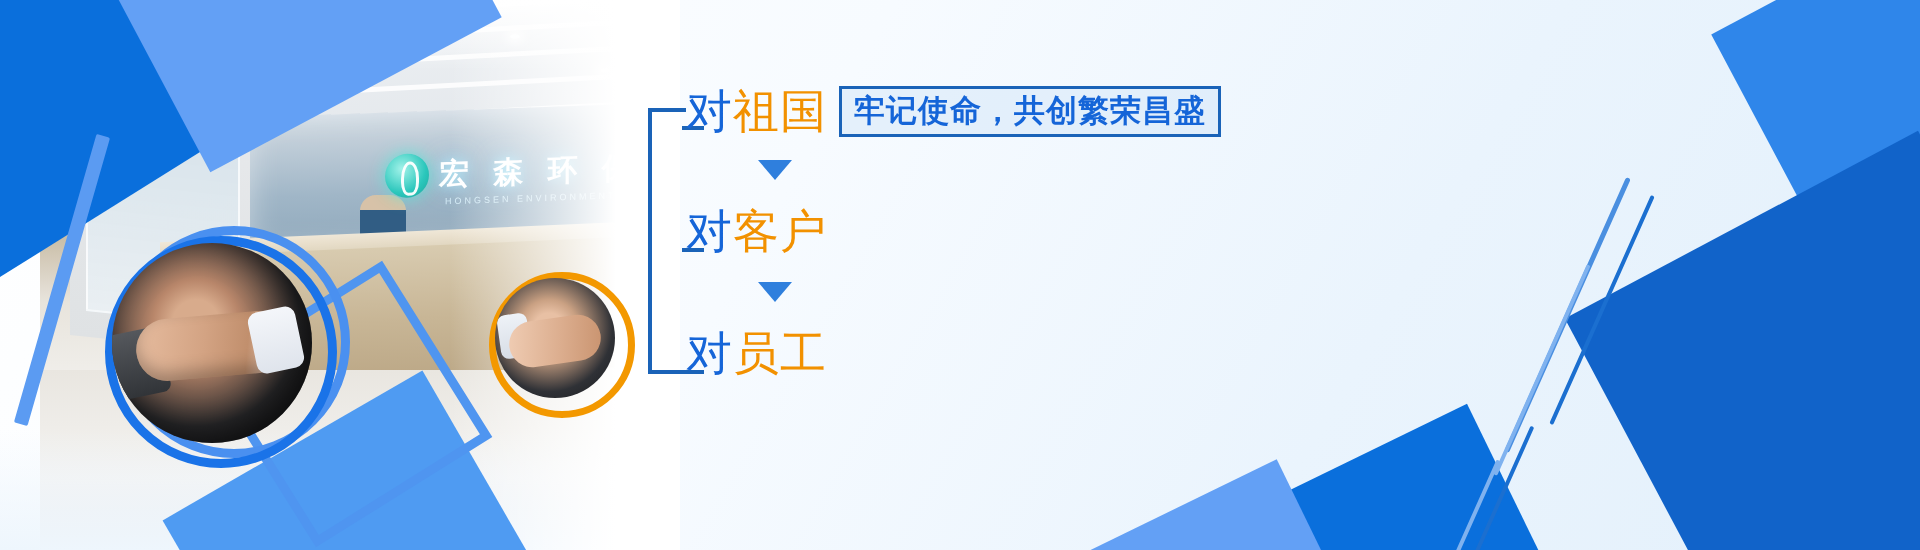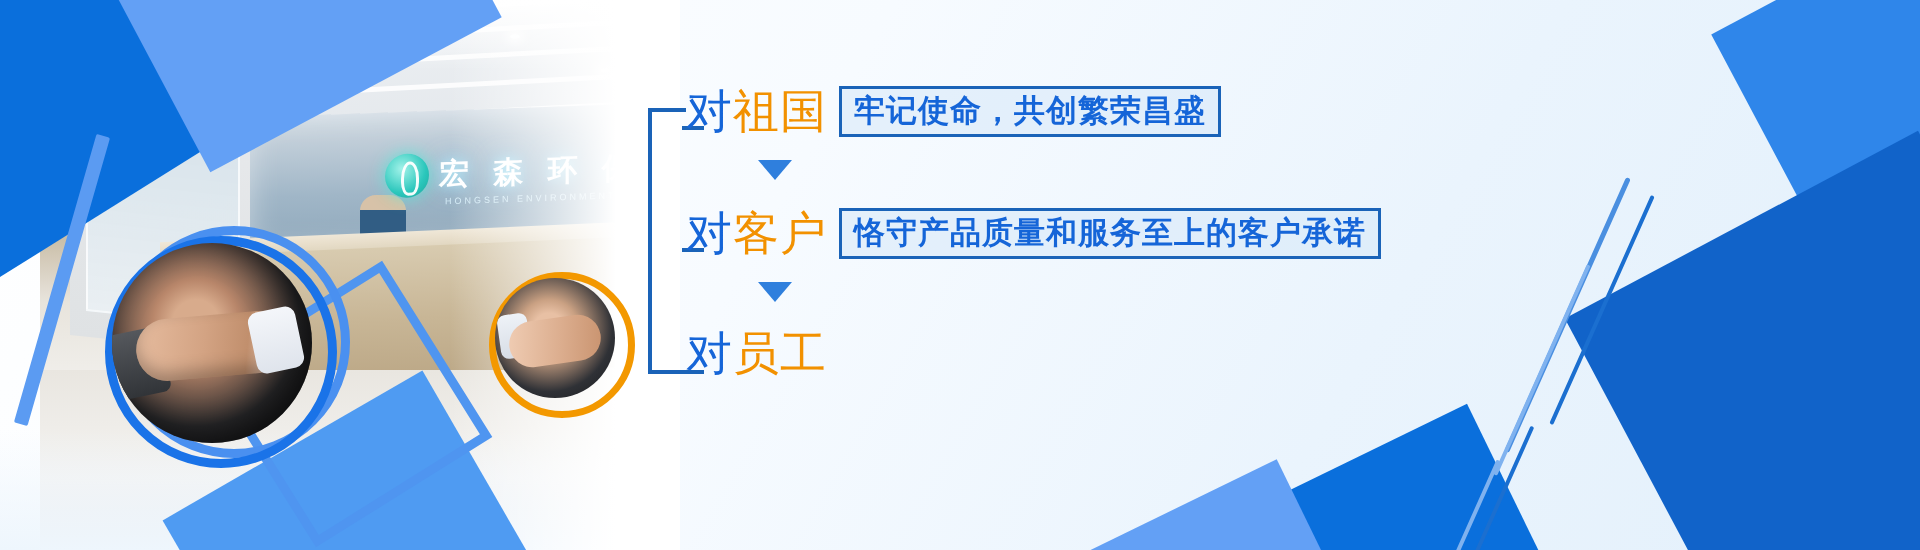--- a/index.html
+++ b/index.html
@@ -201,21 +201,20 @@
 
     <div class="row row1">
       <span class="prefix"><span class="a">对</span><span class="b">祖国</span></span>
       <span class="chip">牢记使命，共创繁荣昌盛</span>
     </div>
 
     <div class="arrow arrow1"></div>
 
     <div class="row row2">
       <span class="prefix"><span class="a">对</span><span class="b">客户</span></span>
-      <span class="chip">恪守产品质量和服务至上的客户承诺</span>
     </div>
 
     <div class="arrow arrow2"></div>
 
     <div class="row row3">
       <span class="prefix"><span class="a">对</span><span class="b">员工</span></span>
     </div>
   </div>
 
 </div>

